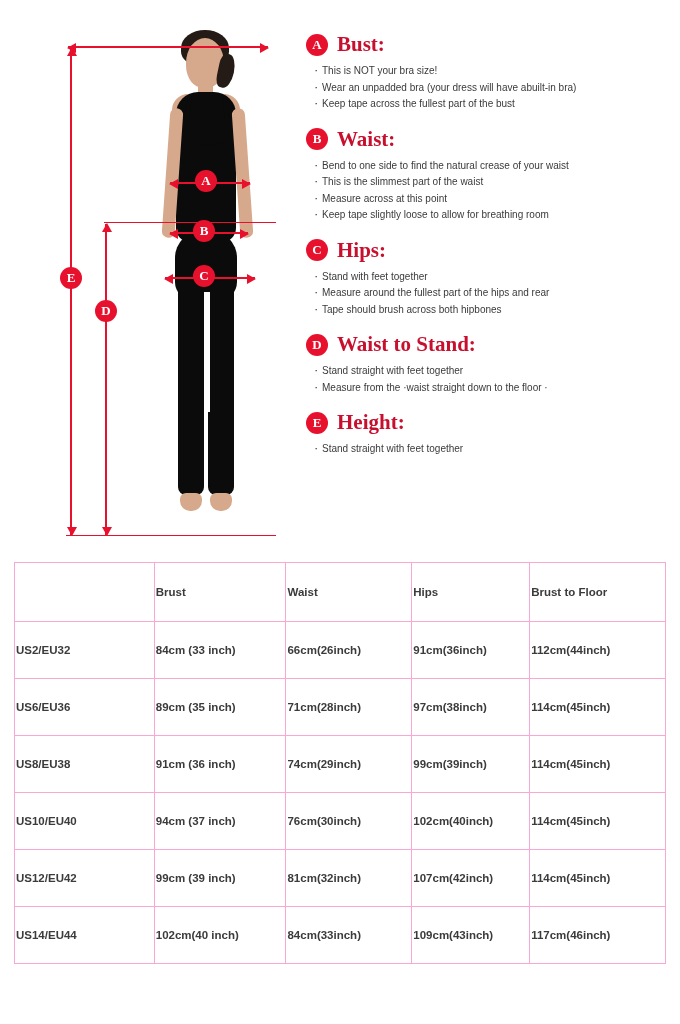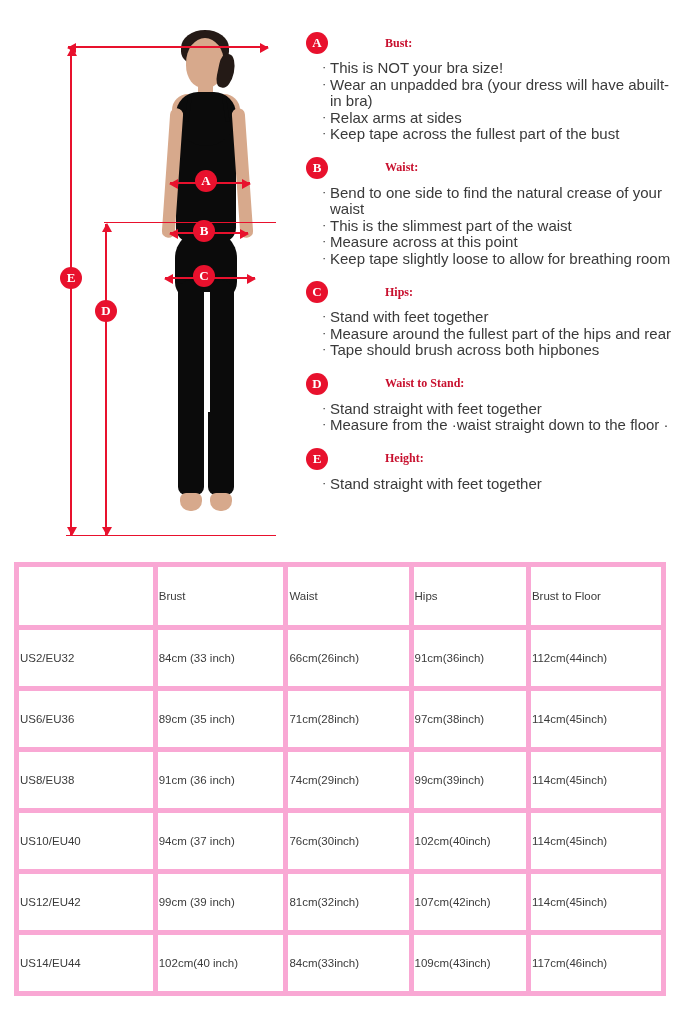--- a/index.html
+++ b/index.html
@@ -239,33 +239,31 @@
     font-weight: bold;
     font-size: 13px;
     line-height: 22px;
     text-align: center;
     font-family: "Liberation Serif", serif;
     margin-right: 9px;
     flex: none;
   }
   .sec-title {
     color: #c8102e;
-    font-size: 12px;
+    font-size: 21px;
     font-weight: bold;
     font-family: "Liberation Serif", serif;
-    margin-left: 48px;
   }
   .bullets { margin: 0; padding: 0 0 0 8px; list-style: none; }
   .bullets li {
-    font-size: 15px;
+    font-size: 10px;
     color: #3a3a3a;
     line-height: 16.5px;
     padding-left: 8px;
     position: relative;
-    margin-left: 8px;
   }
   .bullets li::before {
     content: "·";
     position: absolute;
     left: 0;
     top: -1px;
     font-size: 13px;
   }
 
   
@@ -275,25 +273,25 @@
     top: 562px;
     width: 652px;
   }
   table {
     border-collapse: collapse;
     width: 652px;
     font-size: 11.5px;
     color: #3b3b3b;
   }
   th, td {
-    border: 5px solid #f9a8d4;
+    border: 1px solid #f9a8d4;
     text-align: left;
     padding: 0 1px;
     height: 56px;
-    font-weight: normal;
+    font-weight: bold;
   }
   thead th { height: 58px; }
   col.c0 { width: 140px; }
   col.c1 { width: 132px; }
   col.c2 { width: 126px; }
   col.c3 { width: 118px; }
   col.c4 { width: 136px; }
 </style>
 </head>
 <body>
@@ -346,21 +344,20 @@
   <div class="instructions">
 
     <div class="section">
       <div class="sec-head">
         <span class="sec-badge">A</span>
         <span class="sec-title">Bust:</span>
       </div>
       <ul class="bullets">
         <li>This is NOT your bra size!</li>
         <li>Wear an unpadded bra (your dress will have abuilt-in bra)</li>
-        <li>Relax arms at sides</li>
         <li>Keep tape across the fullest part of the bust</li>
       </ul>
     </div>
 
     <div class="section">
       <div class="sec-head">
         <span class="sec-badge">B</span>
         <span class="sec-title">Waist:</span>
       </div>
       <ul class="bullets">

